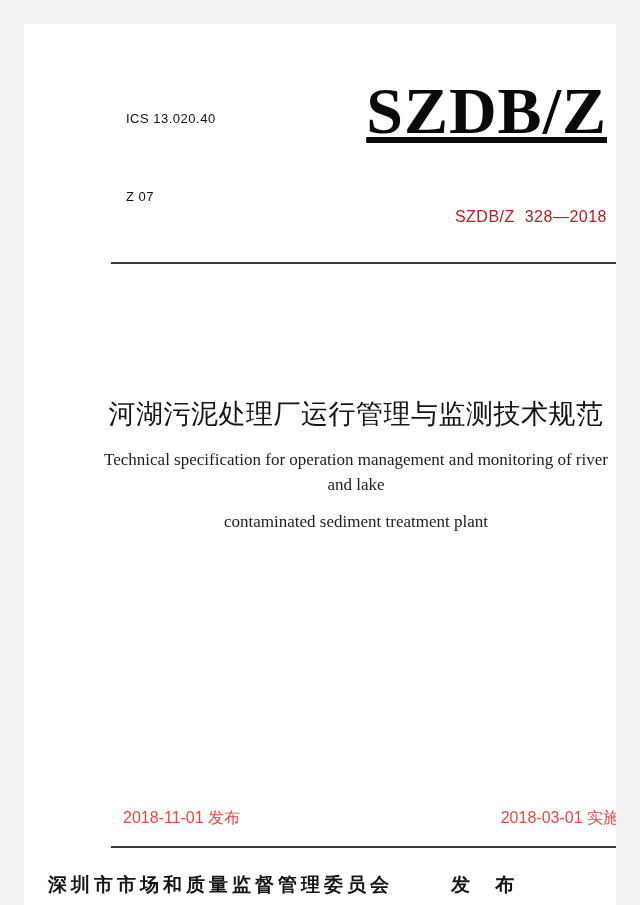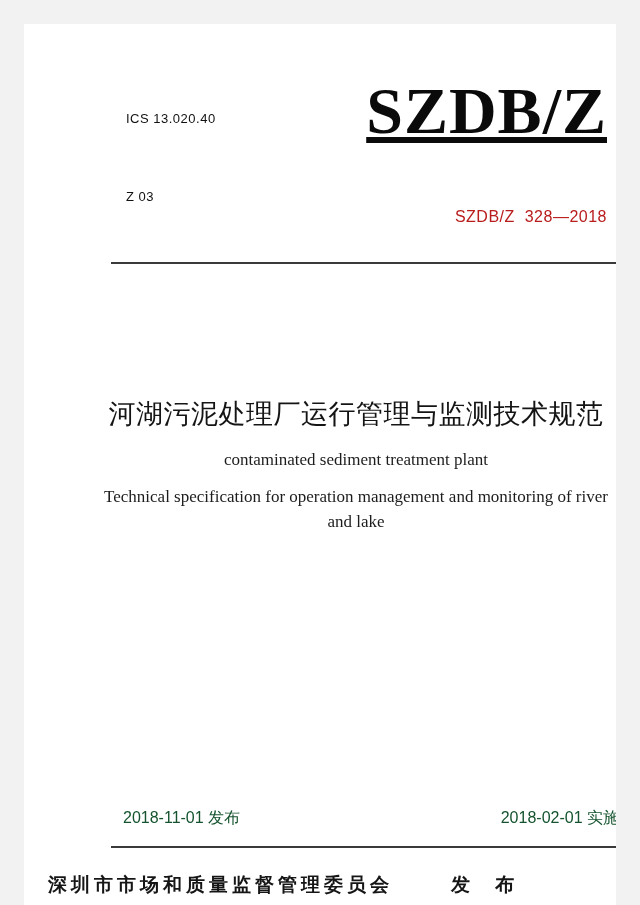--- a/index.html
+++ b/index.html
@@ -98,21 +98,21 @@
 
   .date-row {
     position: absolute;
     left: 75px;
     top: 760px;
     width: 520px;
     display: flex;
     justify-content: space-between;
     align-items: flex-end;
     font-size: 16px;
-    color: #14532d;
+    color: #ef4444;
     padding-bottom: 5px;
     border-bottom: 2px solid #3a3a3a;
     white-space: pre;
   }
 
   .publisher-row {
     position: absolute;
     left: 0;
     top: 824px;
     width: 100%;
@@ -126,40 +126,40 @@
   .publisher-name { letter-spacing: 4px; white-space: pre; }
   .publish-label  { letter-spacing: 10px; white-space: pre; }
 </style>
 </head>
 <body>
 
 <div class="page">
 
   <div class="ics-block">
     <div>ICS 13.020.40</div>
-    <div>Z 03</div>
+    <div>Z 07</div>
   </div>
 
   <div class="logo">SZDB/Z</div>
 
 
   <div class="standard-number">SZDB/Z  328—2018</div>
 
   <div class="top-rule"></div>
 
   <div class="title-cn">河湖污泥处理厂运行管理与监测技术规范</div>
 
   <div class="title-en">
+    <div>Technical specification for operation management and monitoring of river and lake</div>
     <div>contaminated sediment treatment plant</div>
-    <div>Technical specification for operation management and monitoring of river and lake</div>
   </div>
 
   <div class="date-row">
     <span>2018-11-01 发布</span>
-    <span>2018-02-01 实施</span>
+    <span>2018-03-01 实施</span>
   </div>
 
   <div class="publisher-row">
     <span class="publisher-name">深圳市市场和质量监督管理委员会</span>
     <span class="publish-label">发 布</span>
   </div>
 
 </div>
 
 </body></html>

